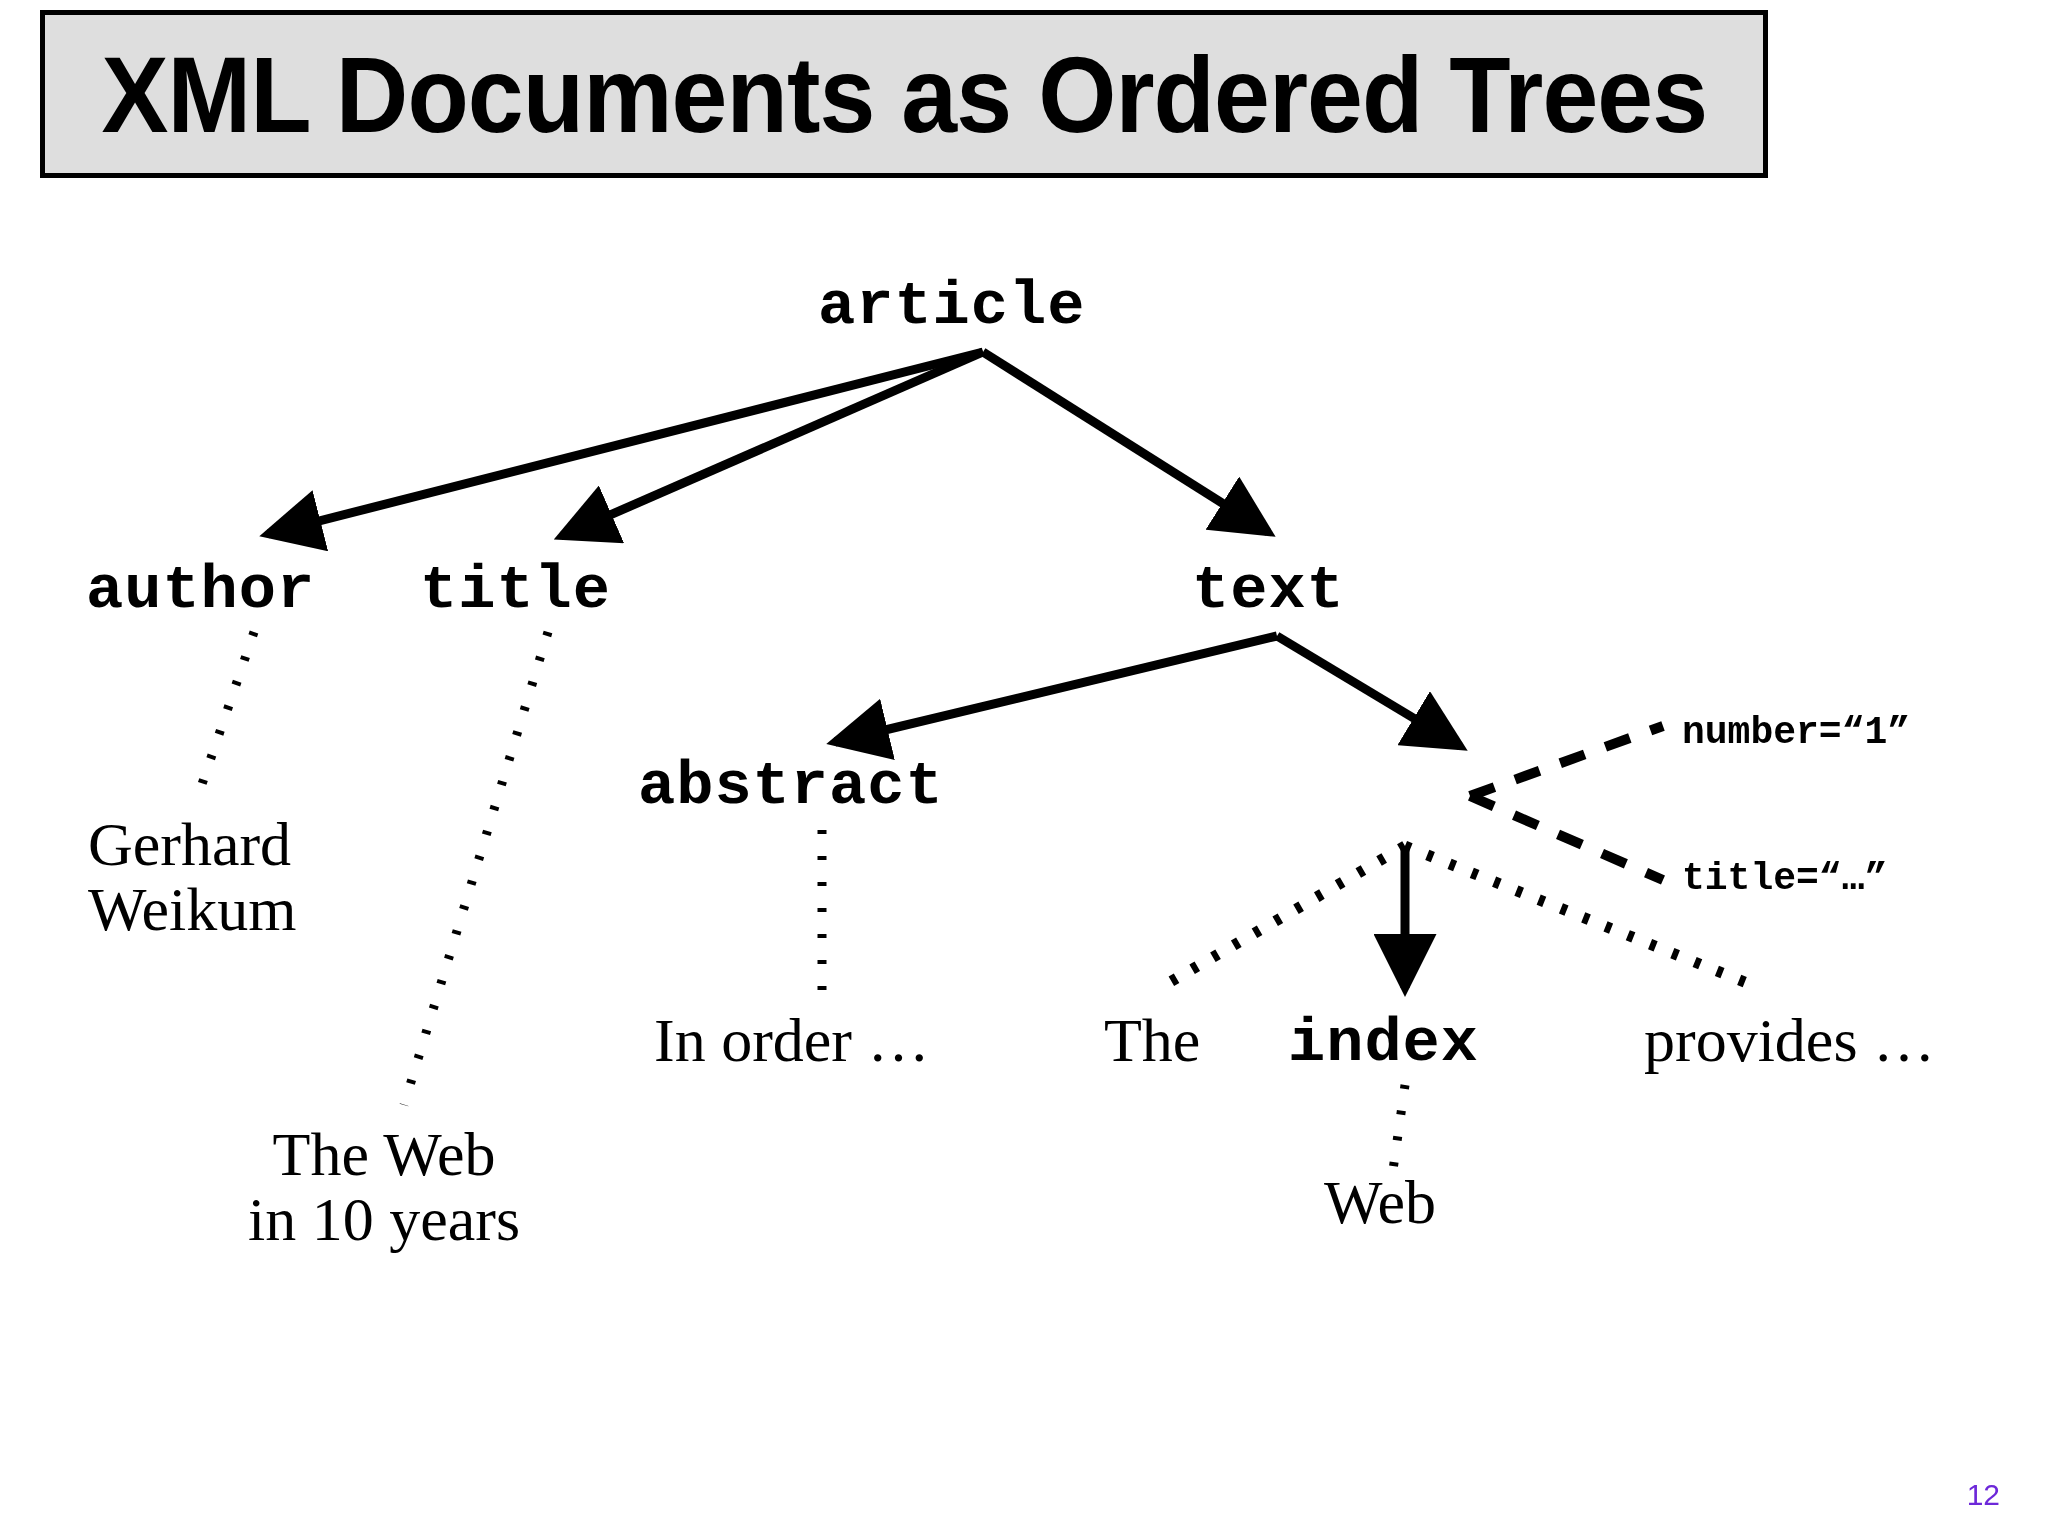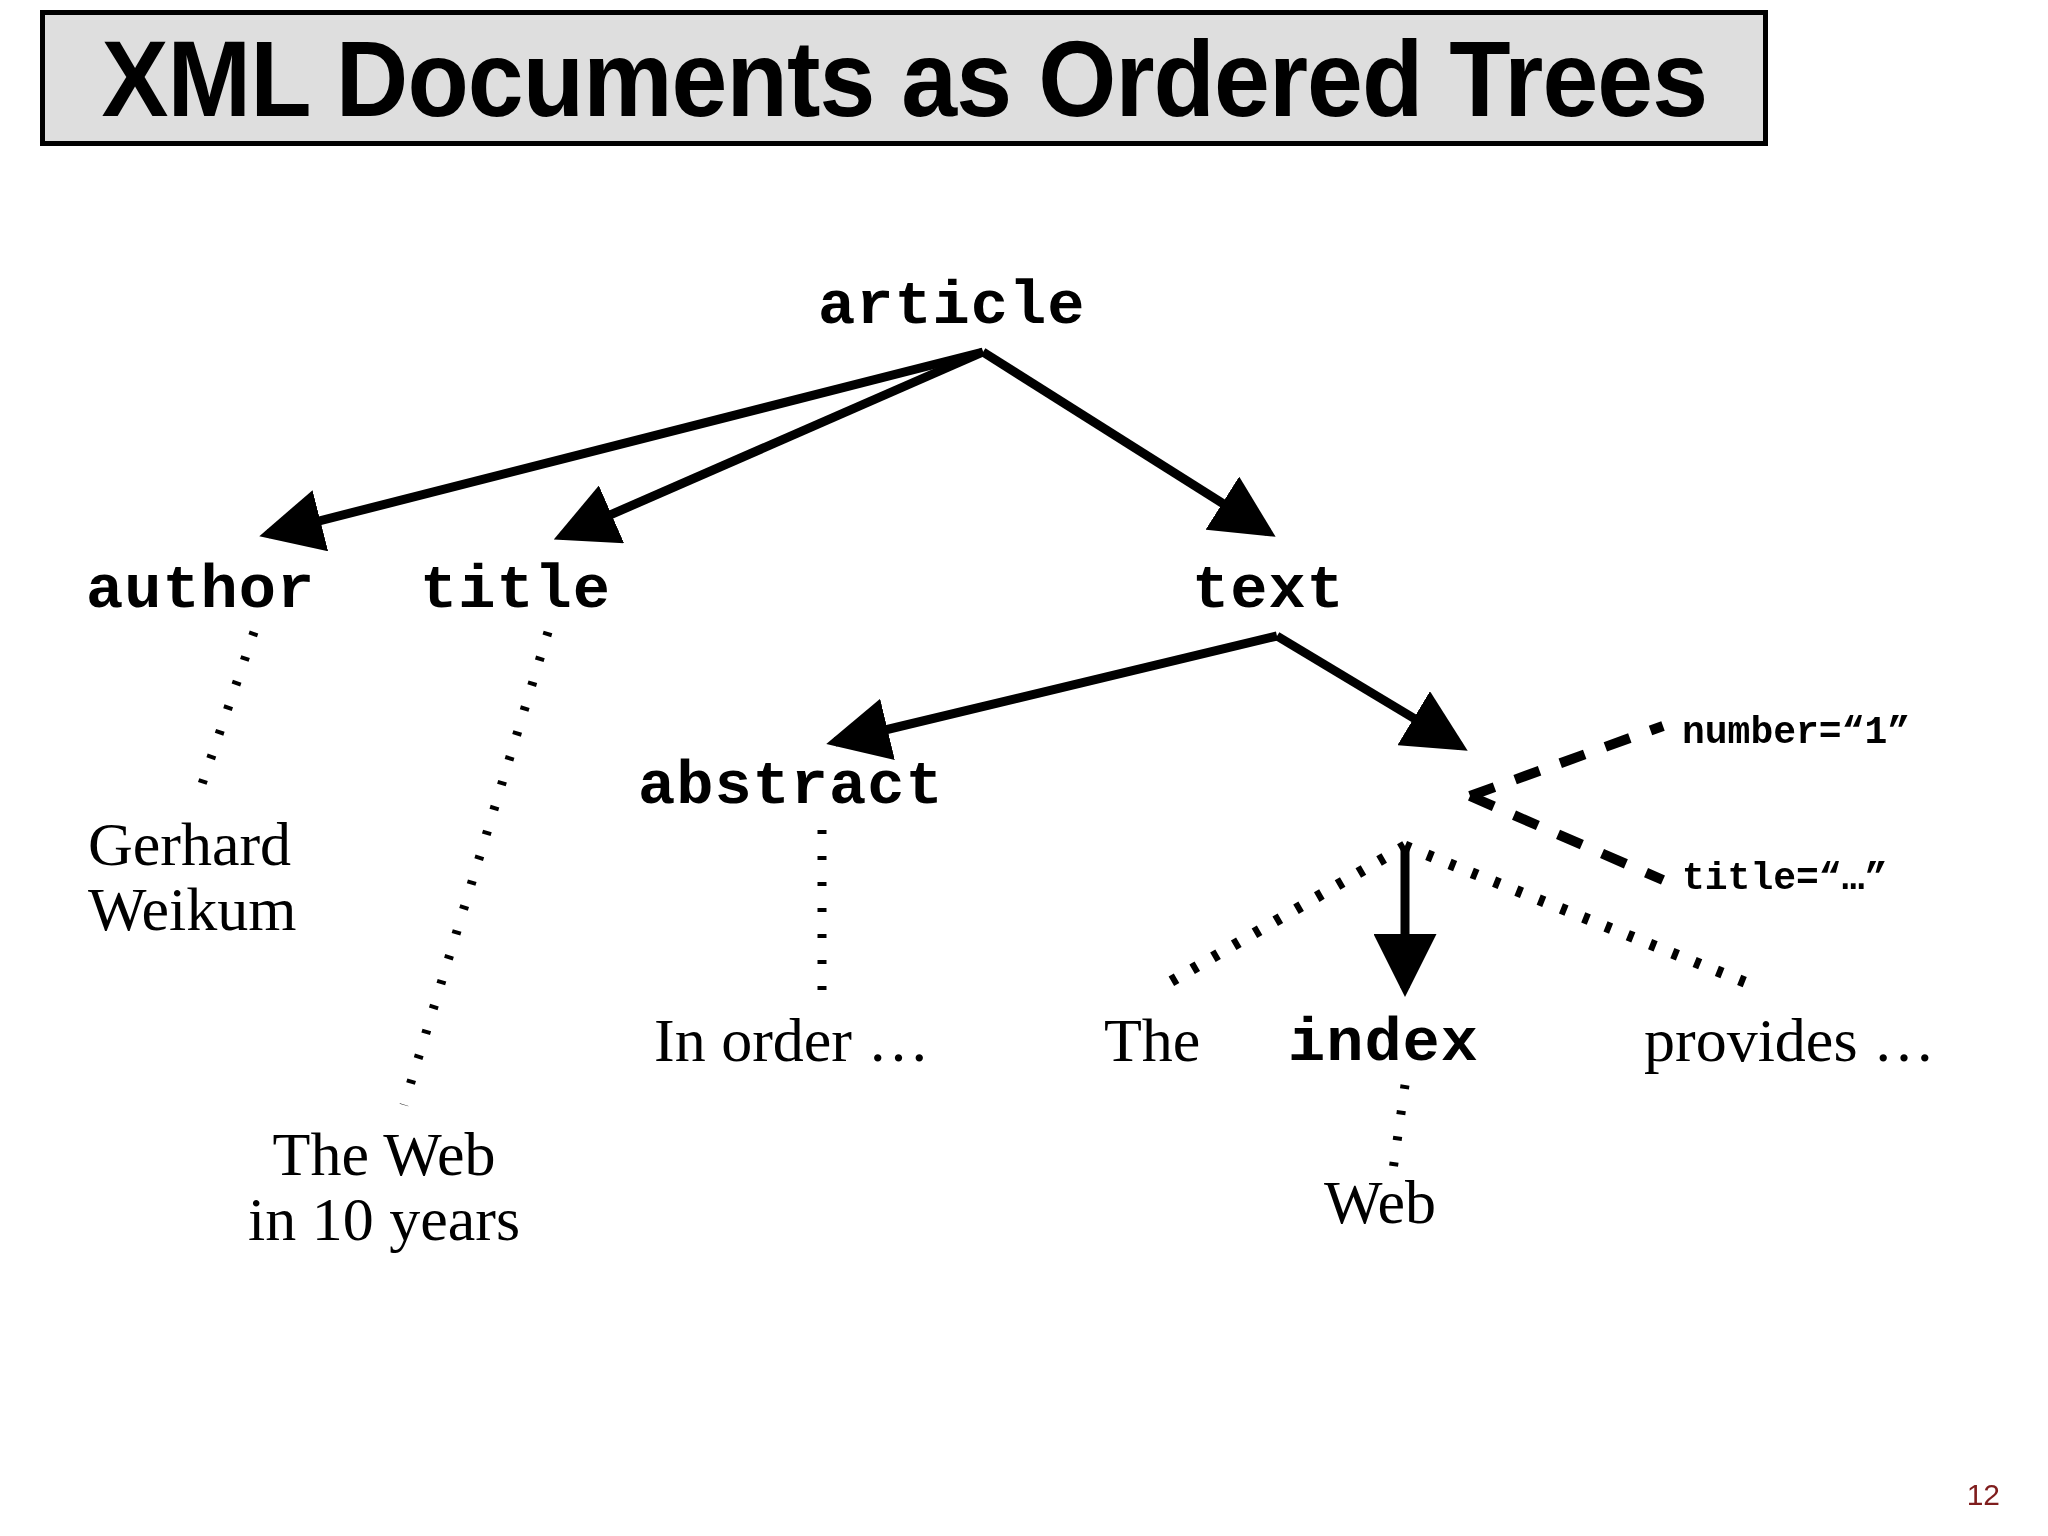--- a/index.html
+++ b/index.html
@@ -15,21 +15,21 @@
     overflow: hidden;
     font-family: "Liberation Serif", "DejaVu Serif", serif;
   }
 
   
   #title-bar {
     position: absolute;
     left: 40px;
     top: 10px;
     width: 1728px;
-    height: 136px;
+    height: 168px;
     background: #dedede;
     border: 5px solid #000000;
     box-sizing: border-box;
     display: flex;
     align-items: center;
     justify-content: center;
   }
   #title-text {
     font-family: "Liberation Sans Narrow", "Liberation Sans", "DejaVu Sans", sans-serif;
     font-weight: bold;
@@ -95,21 +95,21 @@
   #leaf-provides  { left: 1644px; top: 1008px; text-align: right; }
   #leaf-web       { left: 1324px; top: 1170px; }
 
   
   #page-number {
     position: absolute;
     right: 48px;
     bottom: 24px;
     font-family: "Liberation Sans", "DejaVu Sans", sans-serif;
     font-size: 30px;
-    color: #7f1d1d;
+    color: #6d28d9;
   }
 </style>
 </head>
 <body>
 
 <div id="slide">
 
   <div id="title-bar">
     <span id="title-text">XML Documents as Ordered Trees</span>
   </div>

